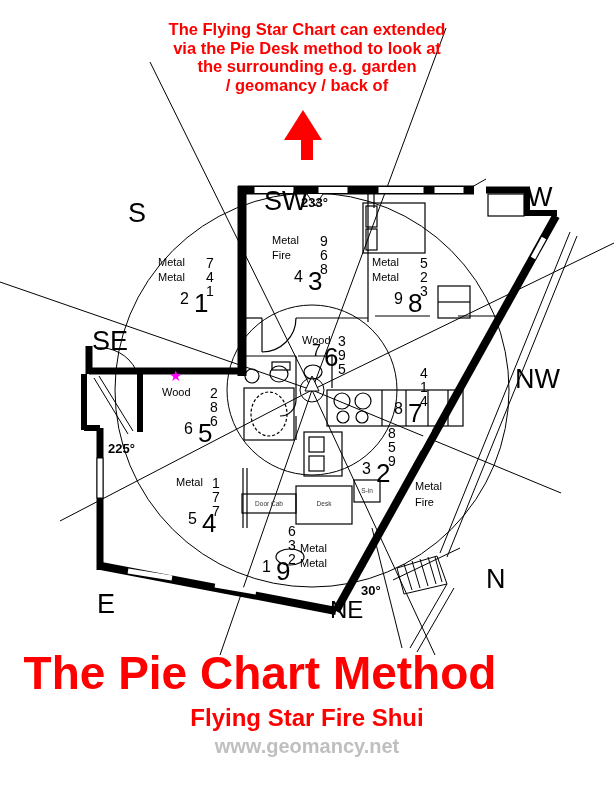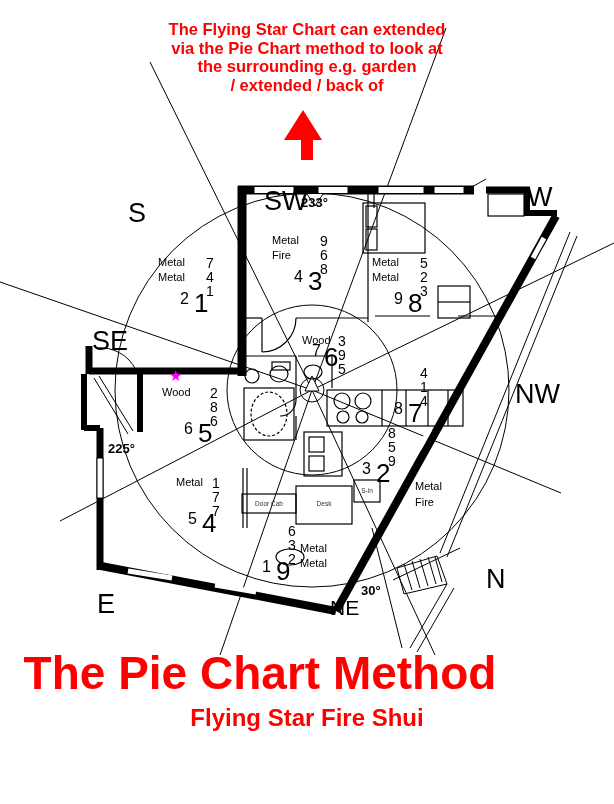--- a/index.html
+++ b/index.html
@@ -11,22 +11,22 @@
   .annot{position:absolute;left:0;top:20px;width:614px;text-align:center;
          color:#FF0000;font-weight:bold;font-size:16.5px;line-height:18.5px;}
   .arrow-head{position:absolute;left:284px;top:110px;width:0;height:0;
          border-left:19px solid transparent;border-right:19px solid transparent;
          border-bottom:30px solid #FF0000;}
   .arrow-stem{position:absolute;left:301px;top:138px;width:12px;height:22px;background:#FF0000;}
 
   
   .cl{position:absolute;font-size:27px;font-weight:400;}
   .c-s{left:128px;top:198px}.c-sw{left:264px;top:186px}.c-w{left:527px;top:182px}
-  .c-se{left:92px;top:326px}.c-nw{left:515px;top:379px}.c-e{left:97px;top:589px}
-  .c-ne{left:330px;top:596px;font-size:21px}.c-n{left:486px;top:564px}
+  .c-se{left:92px;top:326px}.c-nw{left:515px;top:364px}.c-e{left:97px;top:589px}
+  .c-ne{left:330px;top:596px;font-size:24px}.c-n{left:486px;top:564px}
   .ang{position:absolute;font-size:13px;font-weight:bold;margin-top:32px;}
   .a-top{left:301px;top:163px}.a-left{left:108px;top:409px}.a-gate{left:361px;top:551px}
 
   .star{position:absolute;left:169px;top:368px;font-size:15px;color:#FF00FF;line-height:15px;}
 
   
   .sector{position:absolute;width:80px;height:82px;}
   .el{position:absolute;left:0;top:0;font-size:11px;white-space:nowrap;}
   .e2{top:15px;text-align:right;}
   .stk{position:absolute;left:48px;top:0;font-size:14px;line-height:14px;}
@@ -184,23 +184,23 @@
       <rect x="242" y="494" width="54" height="19"></rect>
       <line x1="243" y1="468" x2="243" y2="528"></line>
       <line x1="247" y1="468" x2="247" y2="528"></line>
       <rect x="488" y="194" width="36" height="22"></rect>
       <ellipse cx="290" cy="557" rx="14" ry="8"></ellipse>
     </g>
   </svg>
 
   <div class="annot">
     <div>The Flying Star Chart can extended</div>
-    <div>via the Pie Chart method to look at</div>
+    <div>via the Pie Desk method to look at</div>
     <div>the surrounding e.g. garden</div>
-    <div>/ extended / back of</div>
+    <div>/ geomancy / back of</div>
   </div>
   <div class="arrow-head"></div>
   <div class="arrow-stem"></div>
 
   <div class="cl c-s">S</div>
   <div class="cl c-sw">SW</div>
   <div class="cl c-w">W</div>
   <div class="cl c-se">SE</div>
   <div class="cl c-nw">NW</div>
   <div class="cl c-e">E</div>
@@ -294,14 +294,15 @@
     <span class="med">3</span>
     <span class="big">2</span>
   </div>
 
   <div class="furn f-desk">Desk</div>
   <div class="furn f-cab">Door Cab</div>
   <div class="furn f-shoe">S-in</div>
 
   <div class="title-main">The Pie Chart Method</div>
   <div class="title-sub">Flying Star Fire Shui</div>
+  <div class="title-web">www.geomancy.net</div>
 
 </div>
 
 </body></html>

